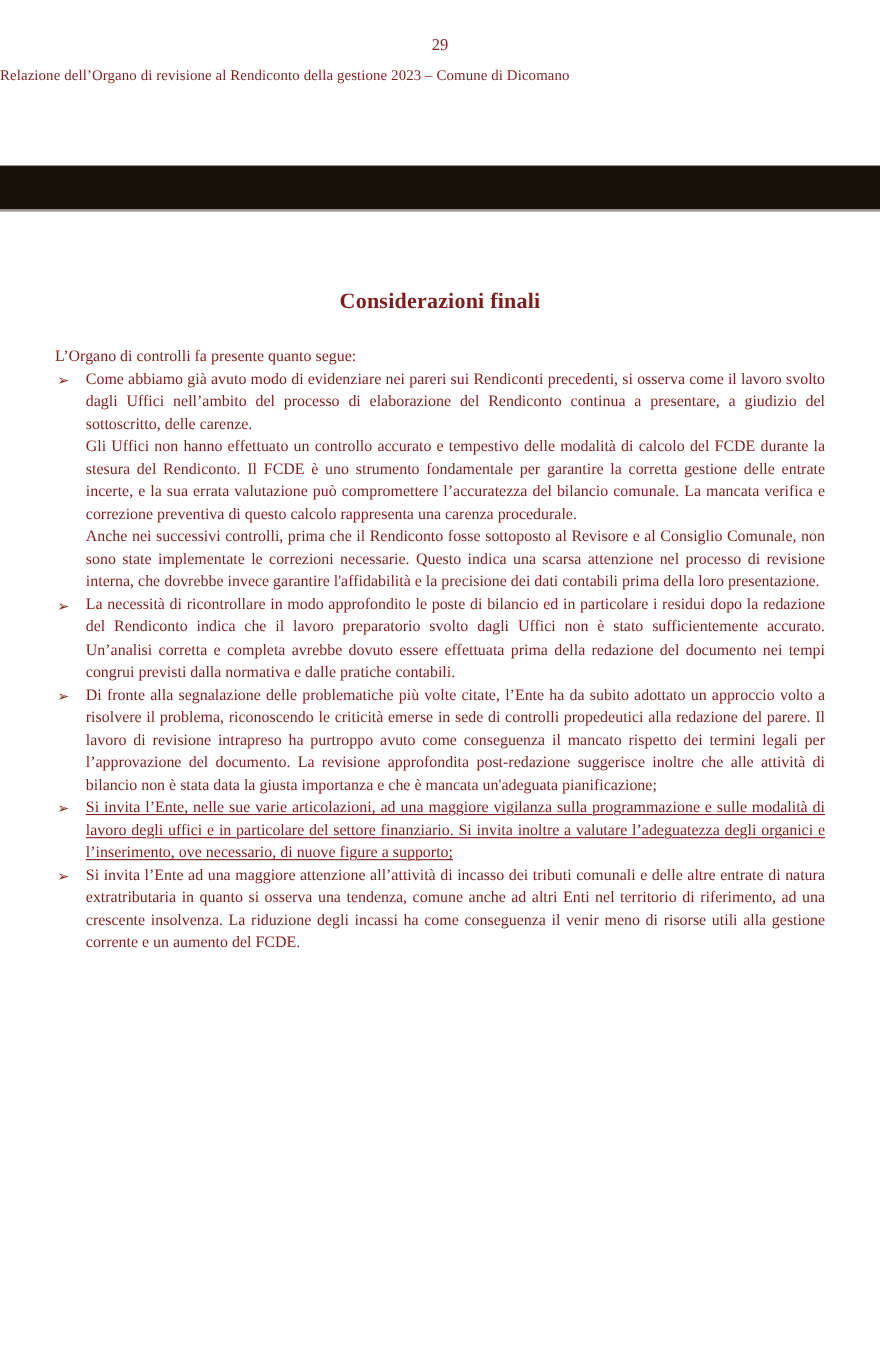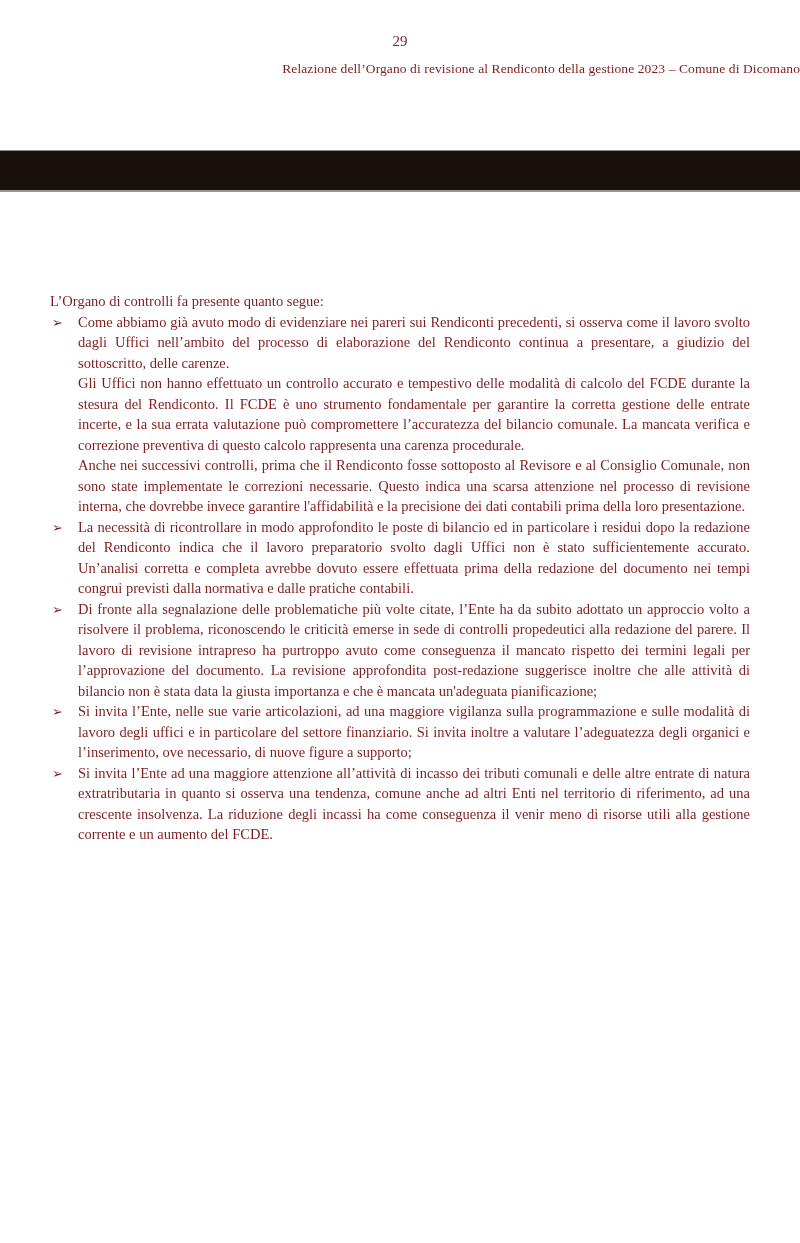--- a/index.html
+++ b/index.html
@@ -16,21 +16,21 @@
     position: absolute;
     top: 33px; left: 0;
     width: 100%;
     text-align: center;
     font-size: 15px;
   }
   .doc-header {
     position: absolute;
     top: 61px; left: 0;
     width: 100%;
-    text-align: right;
+    text-align: left;
     font-size: 13.5px;
     letter-spacing: 0.1px;
   }
   .banner {
     position: absolute;
     top: 150px; left: 0;
     width: 800px;
     height: 39px;
     background: #18110a;
     border-top: 1px solid #8f8d8a;
@@ -64,37 +64,39 @@
   }
   .bullet-marker {
     position: absolute;
     left: 2px;
     top: 1px;
     font-size: 13px;
     line-height: 20.5px;
   }
   .bullet-item p { margin: 0; }
   .underlined p {
+    text-decoration: underline;
     text-decoration-thickness: 1px;
     text-underline-offset: 2px;
   }
 </style>
 </head>
 <body>
 
 <div class="page">
 
   <div class="page-number">29</div>
 
   <div class="doc-header">Relazione dell’Organo di revisione al Rendiconto della gestione 2023 – Comune di Dicomano</div>
 
   <div class="banner"></div>
 
   <div class="content">
 
+    <h1 class="section-title">Considerazioni finali</h1>
 
     <div class="intro">L’Organo di controlli fa presente quanto segue:</div>
 
     <div class="bullet-list">
 
       <div class="bullet-item">
         <span class="bullet-marker">➢</span>
         <p>Come abbiamo già avuto modo di evidenziare nei pareri sui Rendiconti precedenti, si osserva come il lavoro svolto dagli Uffici nell’ambito del processo di elaborazione del Rendiconto continua a presentare, a giudizio del sottoscritto, delle carenze.</p>
         <p>Gli Uffici non hanno effettuato un controllo accurato e tempestivo delle modalità di calcolo del FCDE durante la stesura del Rendiconto. Il FCDE è uno strumento fondamentale per garantire la corretta gestione delle entrate incerte, e la sua errata valutazione può compromettere l’accuratezza del bilancio comunale. La mancata verifica e correzione preventiva di questo calcolo rappresenta una carenza procedurale.</p>
         <p>Anche nei successivi controlli, prima che il Rendiconto fosse sottoposto al Revisore e al Consiglio Comunale, non sono state implementate le correzioni necessarie. Questo indica una scarsa attenzione nel processo di revisione interna, che dovrebbe invece garantire l'affidabilità e la precisione dei dati contabili prima della loro presentazione.</p>

